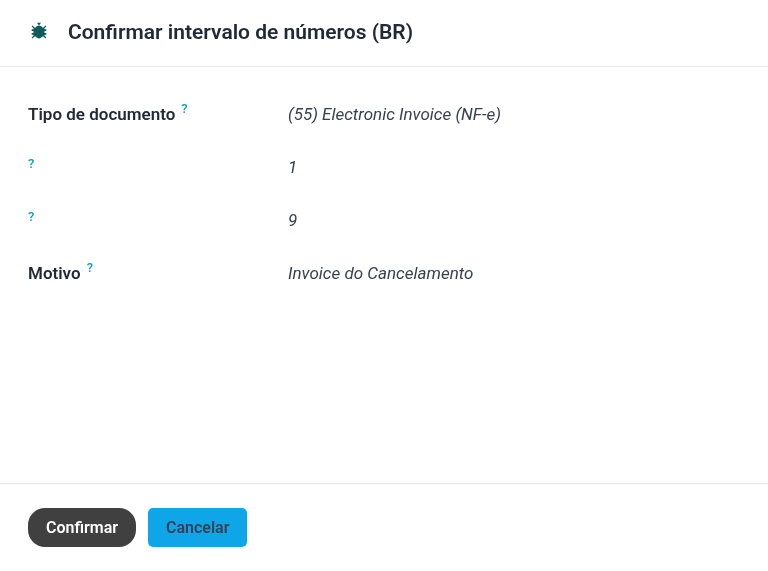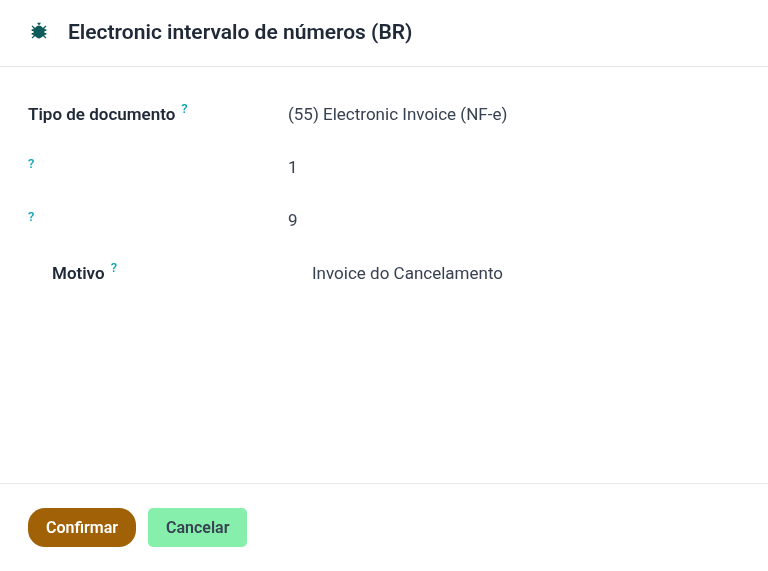--- a/index.html
+++ b/index.html
@@ -48,21 +48,20 @@
       flex: 1;
       padding: 36px 28px 28px 28px;
     }
     .form-row {
       display: flex;
       align-items: flex-end;
       margin-bottom: 32px;
     }
     .form-row:last-child {
       margin-bottom: 0;
-      margin-left: 24px;
     }
     .form-label-cell {
       width: 260px;
       flex-shrink: 0;
       display: flex;
       align-items: center;
       gap: 6px;
     }
     .form-label {
       font-size: 17px;
@@ -72,20 +71,21 @@
     .help-icon {
       font-size: 13px;
       color: #0ea5b5;
       font-weight: 500;
       position: relative;
       top: -6px;
     }
     .form-value-cell {
       flex: 1;
       padding-top: 1px;
+      font-style: italic;
     }
     .form-value {
       font-size: 17px;
       color: #374151;
       font-weight: 400;
     }
     .modal-footer {
       border-top: 1px solid #e5e7eb;
       padding: 24px 28px;
       display: flex;
@@ -94,41 +94,41 @@
     .btn {
       padding: 10px 18px;
       font-size: 16px;
       font-weight: 600;
       border: none;
       border-radius: 5px;
       cursor: pointer;
       font-family: inherit;
     }
     .btn-primary {
-      background: #a16207;
+      background: #404040;
       color: #ffffff;
       border-radius: 17px;
     }
     .btn-secondary {
-      background: #86efac;
+      background: #0ea5e9;
       color: #374151;
     }
   </style>
 </head>
 <body>
 
 <div class="modal">
 
   <div class="modal-header">
     <span class="bug-icon">
       <svg viewBox="0 0 24 24" fill="currentColor">
         <path d="M12 5c-1.5 0-2.8.8-3.5 2H7L5 5 4 6l2 2v1H4v2h2v2H4v2h2v1l-2 2 1 1 2-2h1.5c.7 1.2 2 2 3.5 2s2.8-.8 3.5-2H17l2 2 1-1-2-2v-1h2v-2h-2v-2h2V9h-2V8l2-2-1-1-2 2h-1.5c-.7-1.2-2-2-3.5-2zm-2-3l1 2h2l1-2h-4z"></path>
       </svg>
     </span>
-    <h1 class="modal-title">Electronic intervalo de números (BR)</h1>
+    <h1 class="modal-title">Confirmar intervalo de números (BR)</h1>
   </div>
 
   <div class="modal-body">
 
     <div class="form-row">
       <div class="form-label-cell">
         <span class="form-label">Tipo de documento</span>
         <span class="help-icon">?</span>
       </div>
       <div class="form-value-cell">

